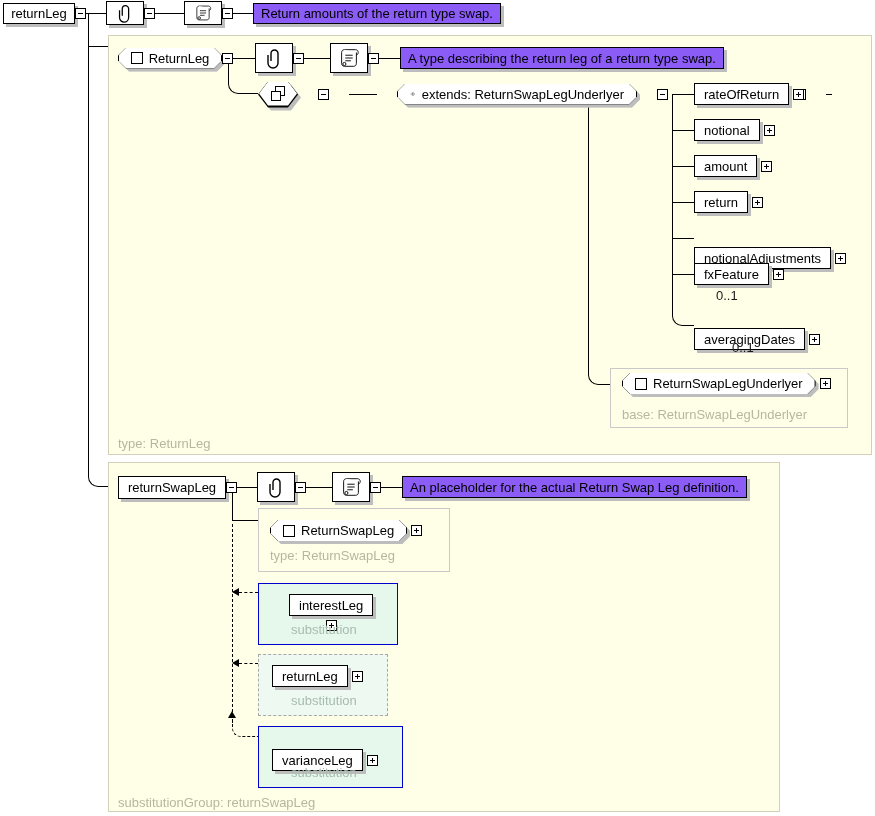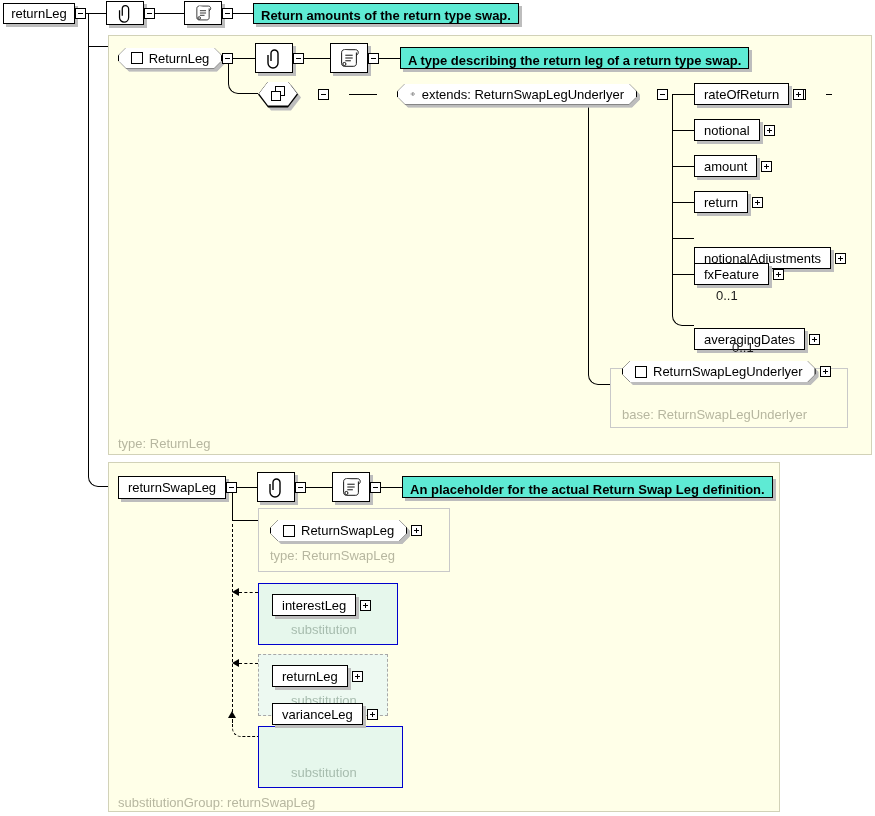--- a/index.html
+++ b/index.html
@@ -23,23 +23,23 @@
   .chain { position:absolute; display:flex; align-items:center; }
   .erow  { position:absolute; display:flex; align-items:center; gap:4px; }
 
   
   .node {
     background:#fff; border:1px solid #000; box-shadow:3px 3px 0 #bdbdbd;
     display:flex; align-items:center; justify-content:center;
     white-space:nowrap; padding:0 9px; height:22px; flex:none;
   }
   .annot {
-    background:#5eead4; border:1px solid #000; box-shadow:3px 3px 0 #bdbdbd;
-    display:flex; align-items:flex-end; white-space:nowrap;
-    padding:0 7px; height:22px; flex:none;font-weight:bold;
+    background:#8b5cf6; border:1px solid #000; box-shadow:3px 3px 0 #bdbdbd;
+    display:flex; align-items:center; white-space:nowrap;
+    padding:0 7px; height:22px; flex:none;
   }
   .icb {
     width:38px; background:#fff; border:1px solid #000; box-shadow:3px 3px 0 #bdbdbd;
     display:flex; align-items:center; justify-content:center; flex:none;
   }
 
   
   .pm { position:relative; width:11px; height:11px; background:#fff;
         border:1px solid #000; flex:none; }
   .pm::before { content:""; position:absolute; left:2px; right:2px; top:4px;
@@ -267,21 +267,21 @@
   <div class="occurs" style="left:716px; top:288px;">0..1</div>
   <div class="erow" style="left:694px; top:328px;">
     <div class="node">
       <span>averagingDates</span>
     </div>
     <div class="pm plus"></div>
   </div>
   <div class="occurs" style="left:732px; top:340px;">0..1</div>
 
   <div class="subbox" style="left:610px; top:368px; width:238px; height:60px;"></div>
-  <div class="erow" style="left:622px; top:360px;">
+  <div class="erow" style="left:622px; top:372px;">
     <div class="oct">
       <div class="oct-shape">
         <div class="oct-inner">
           <span class="ct-sq"></span>
           <span>ReturnSwapLegUnderlyer</span>
         </div>
       </div>
     </div>
     <div class="pm plus"></div>
   </div>
@@ -325,39 +325,39 @@
           <span class="ct-sq"></span>
           <span>ReturnSwapLeg</span>
         </div>
       </div>
     </div>
     <div class="pm plus"></div>
   </div>
   <div class="graylabel" style="left:270px; top:548px;">type: ReturnSwapLeg</div>
 
   <div class="greenbox solid" style="left:258px; top:583px; width:140px; height:62px;"></div>
-  <div class="erow" style="left:272px; top:594px;">
+  <div class="erow" style="left:289px; top:594px;flex-direction:column;">
     <div class="node">
       <span>interestLeg</span>
     </div>
     <div class="pm plus"></div>
   </div>
   <div class="subslabel" style="left:272px; top:622px;">substitution</div>
 
   <div class="greenbox dashed" style="left:258px; top:654px; width:130px; height:62px;"></div>
   <div class="erow" style="left:272px; top:665px;">
     <div class="node">
       <span>returnLeg</span>
     </div>
     <div class="pm plus"></div>
   </div>
   <div class="subslabel" style="left:272px; top:693px;">substitution</div>
 
   <div class="greenbox solid" style="left:258px; top:726px; width:145px; height:62px;"></div>
-  <div class="erow" style="left:272px; top:703px;">
+  <div class="erow" style="left:272px; top:749px;">
     <div class="node">
       <span>varianceLeg</span>
     </div>
     <div class="pm plus"></div>
   </div>
   <div class="subslabel" style="left:272px; top:765px;">substitution</div>
 
 </div>
 
 </body></html>

